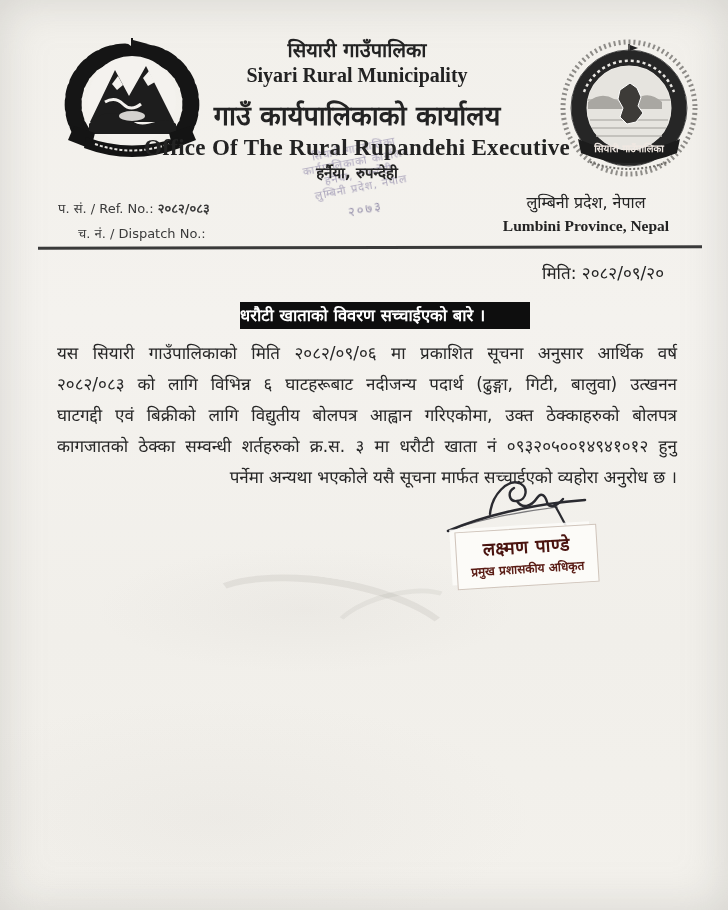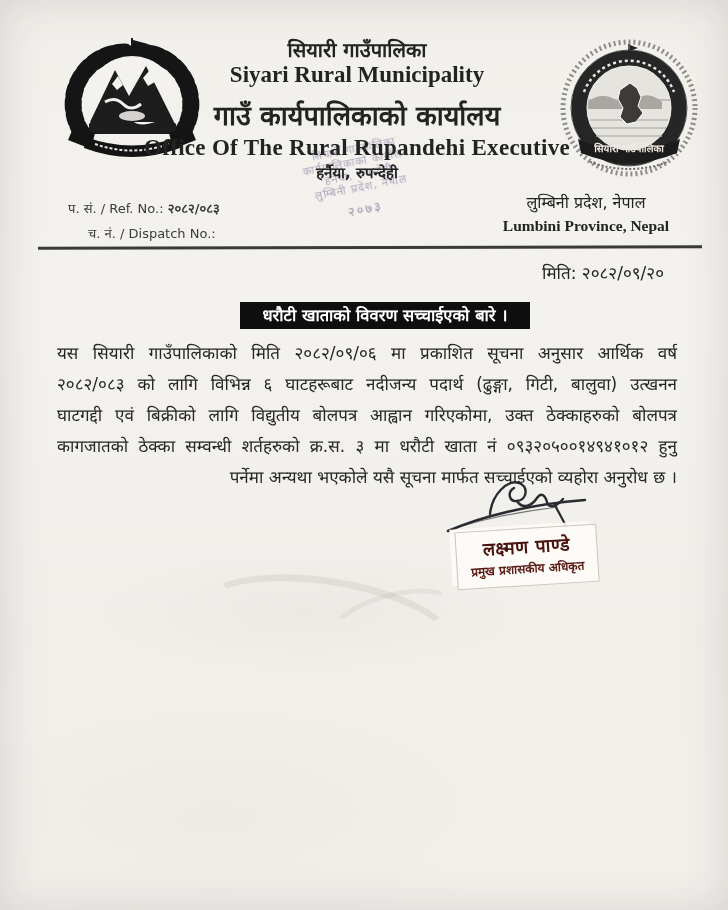--- a/index.html
+++ b/index.html
@@ -13,45 +13,45 @@
       radial-gradient(420px 160px at 30% 90%, rgba(190,186,181,0.10), transparent 75%),
       linear-gradient(180deg,#f2f0eb 0%,#f4f2ee 35%,#f1efea 70%,#f3f1ec 100%);
     box-shadow: inset 0 0 46px rgba(138,136,132,0.28);
     font-family:"DejaVu Sans","Liberation Sans",sans-serif;
     color:#232323;
   }
   .abs{position:absolute;}
   
   .head-center{left:107px;top:38px;width:500px;text-align:center;}
   .t-np-1{font-size:20px;font-weight:bold;line-height:24px;}
-  .t-en-1{font-family:"Liberation Serif",serif;font-size:23px;font-weight:600;line-height:22px;margin-top:2px;}
+  .t-en-1{font-family:"Liberation Serif",serif;font-size:20px;font-weight:600;line-height:22px;margin-top:2px;}
   .t-np-2{font-size:27px;font-weight:bold;line-height:32px;margin-top:14px;}
   .t-en-2{font-family:"Liberation Serif",serif;font-size:23px;font-weight:bold;line-height:28px;margin-top:2px;letter-spacing:.3px;}
   .t-np-3{font-size:15px;font-weight:bold;line-height:19px;margin-top:2px;}
   .t-en-3{font-family:"Liberation Serif",serif;font-size:15px;line-height:19px;margin-top:3px;}
   .watermark{
     left:252px;top:142px;width:215px;text-align:center;
     transform:rotate(-11deg);
     color:rgba(110,100,145,0.55);
     font-size:11px;line-height:13px;letter-spacing:1px;
     filter:blur(.3px);
   }
   .watermark .wm-year{font-size:13px;margin-top:9px;letter-spacing:2px;color:rgba(100,92,135,0.65);}
-  .ref-block{left:68px;top:196px;font-size:13px;line-height:25px;color:#3a3a3a;}
+  .ref-block{left:58px;top:196px;font-size:13px;line-height:25px;color:#3a3a3a;}
   .ref-block .dispatch{margin-left:20px;}
   .province-block{left:480px;top:192px;width:212px;text-align:center;}
   .province-np{font-size:16px;line-height:22px;}
   .province-en{font-family:"Liberation Serif",serif;font-size:15.5px;font-weight:600;line-height:23px;}
   .rule{left:38px;top:246px;width:664px;height:3px;background:#3a3a3a;transform:rotate(-0.12deg);}
   
   .date-line{left:396px;top:261px;width:268px;text-align:right;font-size:17px;}
   .subject-box{
     left:240px;top:302px;width:290px;height:27px;
     background:#0e0e0e;color:#ffffff;
-    text-align:center;line-height:27px;
+    text-align:left;line-height:27px;
     font-size:16.5px;font-weight:bold;
   }
   .body-text{left:57px;top:338px;width:620px;font-size:17px;line-height:31px;color:#262626;}
   .body-text .jline{text-align:justify;text-align-last:justify;}
   .body-text .lline{text-align:right;}
   
   .sig-svg{left:418px;top:468px;}
   .stamp{
     left:456px;top:528px;width:140px;height:56px;
     transform:rotate(-3.5deg);

